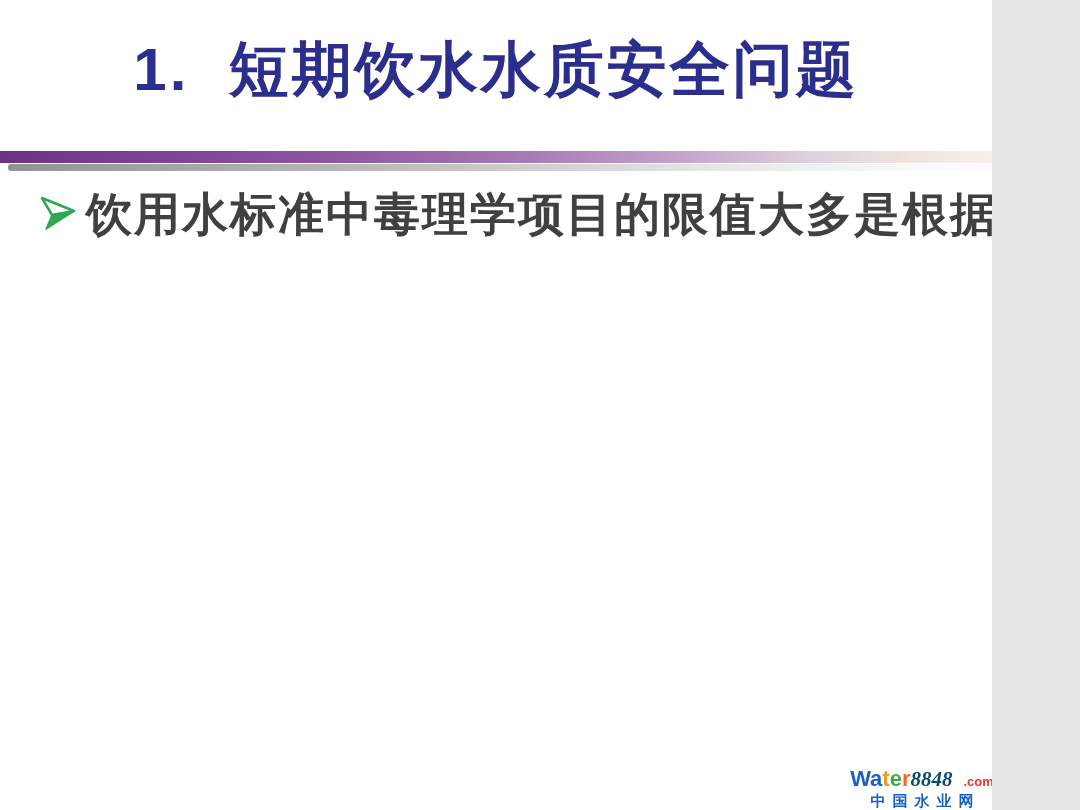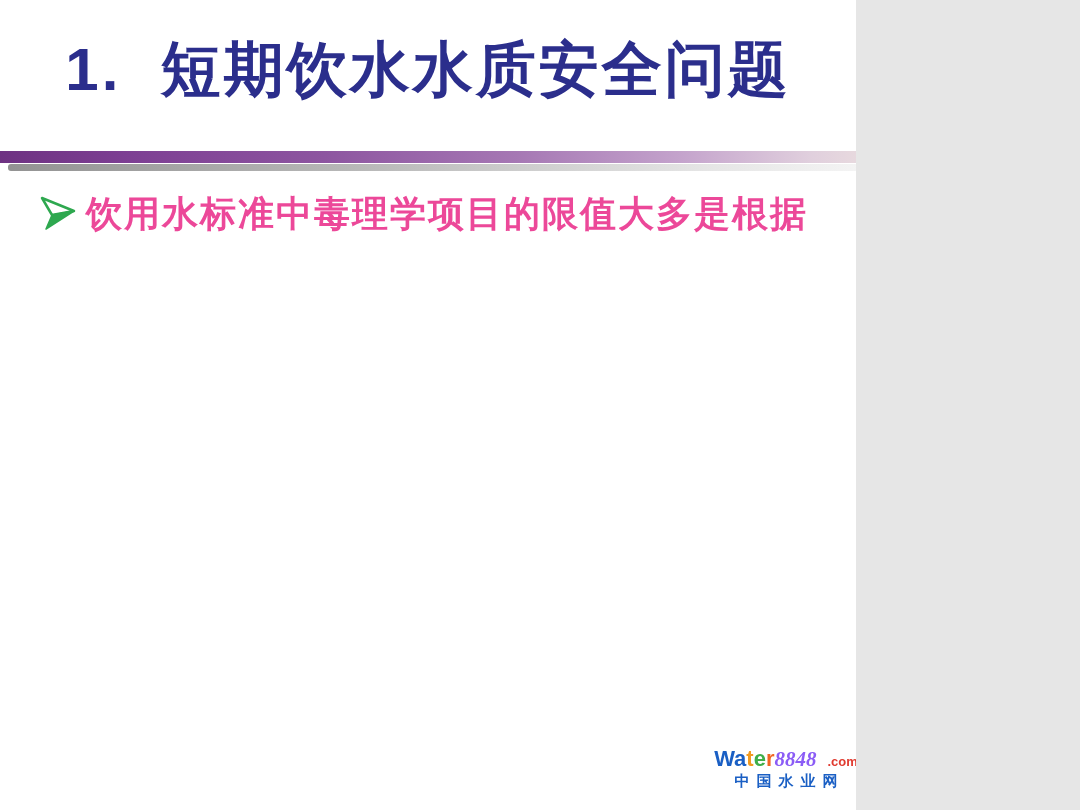--- a/index.html
+++ b/index.html
@@ -1,18 +1,18 @@
 <!DOCTYPE html>
 <html><head>
 <meta charset="utf-8">
 <style>
   html, body { margin: 0; padding: 0; background: #e6e6e6; }
   .slide {
     position: relative;
-    width: 856px;
+    width: 992px;
     height: 810px;
     background: #ffffff;
     overflow: hidden;
     font-family: "Liberation Sans", "DejaVu Sans", sans-serif;
   }
   .title {
     position: absolute;
     top: 30px;
     left: 0;
     width: 100%;
@@ -57,31 +57,31 @@
     margin-bottom: 27px;
   }
   .arrow {
     flex: 0 0 40px;
     width: 40px;
     height: 40px;
     margin-top: 9px;
     margin-right: 8px;
   }
   .btext {
-    color: #ec4899;
-    font-size: 36px;
+    color: #404040;
+    font-size: 46px;
     font-weight: bold;
     line-height: 60px;
     letter-spacing: 2px;
   }
   .bline { white-space: nowrap; }
   .logo {
     position: absolute;
     right: 4px;
-    bottom: 22px;
+    bottom: 2px;
     width: 132px;
     text-align: center;
     line-height: 1;
   }
   .logo-row {
     display: flex;
     align-items: baseline;
     justify-content: center;
     white-space: nowrap;
   }
@@ -134,19 +134,19 @@
       </div>
     </div>
 
 
 
   </div>
 
   <div class="logo">
     <div class="logo-row">
       <span class="lg-word"><span style="color: rgb(26, 95, 196);">W</span><span style="color: rgb(26, 95, 196);">a</span><span style="color: rgb(242, 154, 31);">t</span><span style="color: rgb(63, 174, 73);">e</span><span style="color: rgb(242, 101, 34);">r</span></span>
-        <span class="lg-num" style="color: #8b5cf6;">8848</span>
+        <span class="lg-num" style="color: #0c4a6e;">8848</span>
         <span class="lg-tld" style="color: rgb(224, 58, 47);">.com</span>
     </div>
     <div class="lg-sub" style="color: rgb(26, 95, 196);">中国水业网</div>
   </div>
 
 </div>
 
 </body></html>

